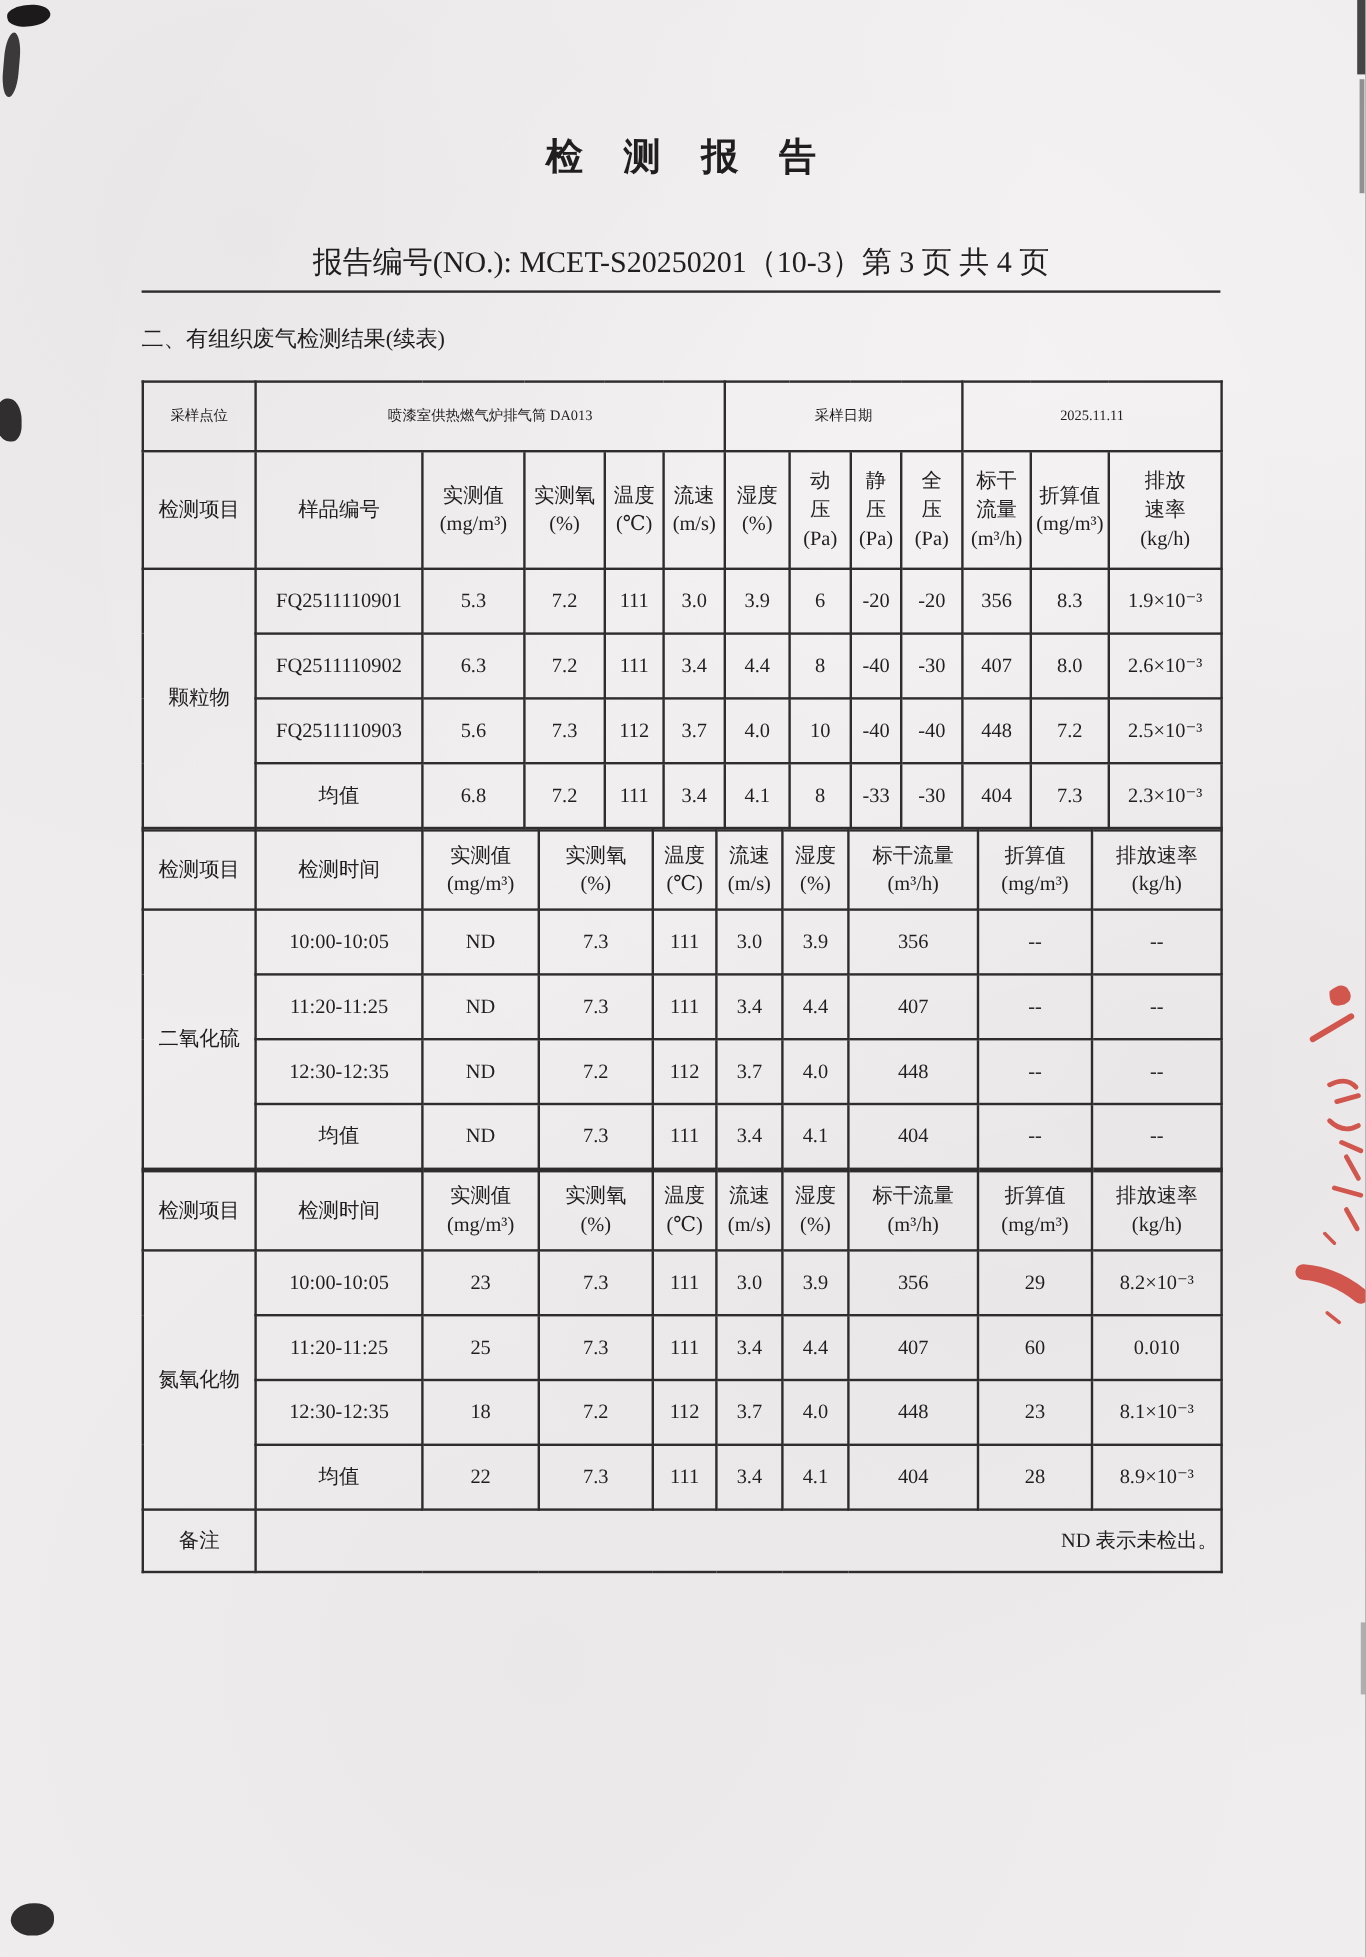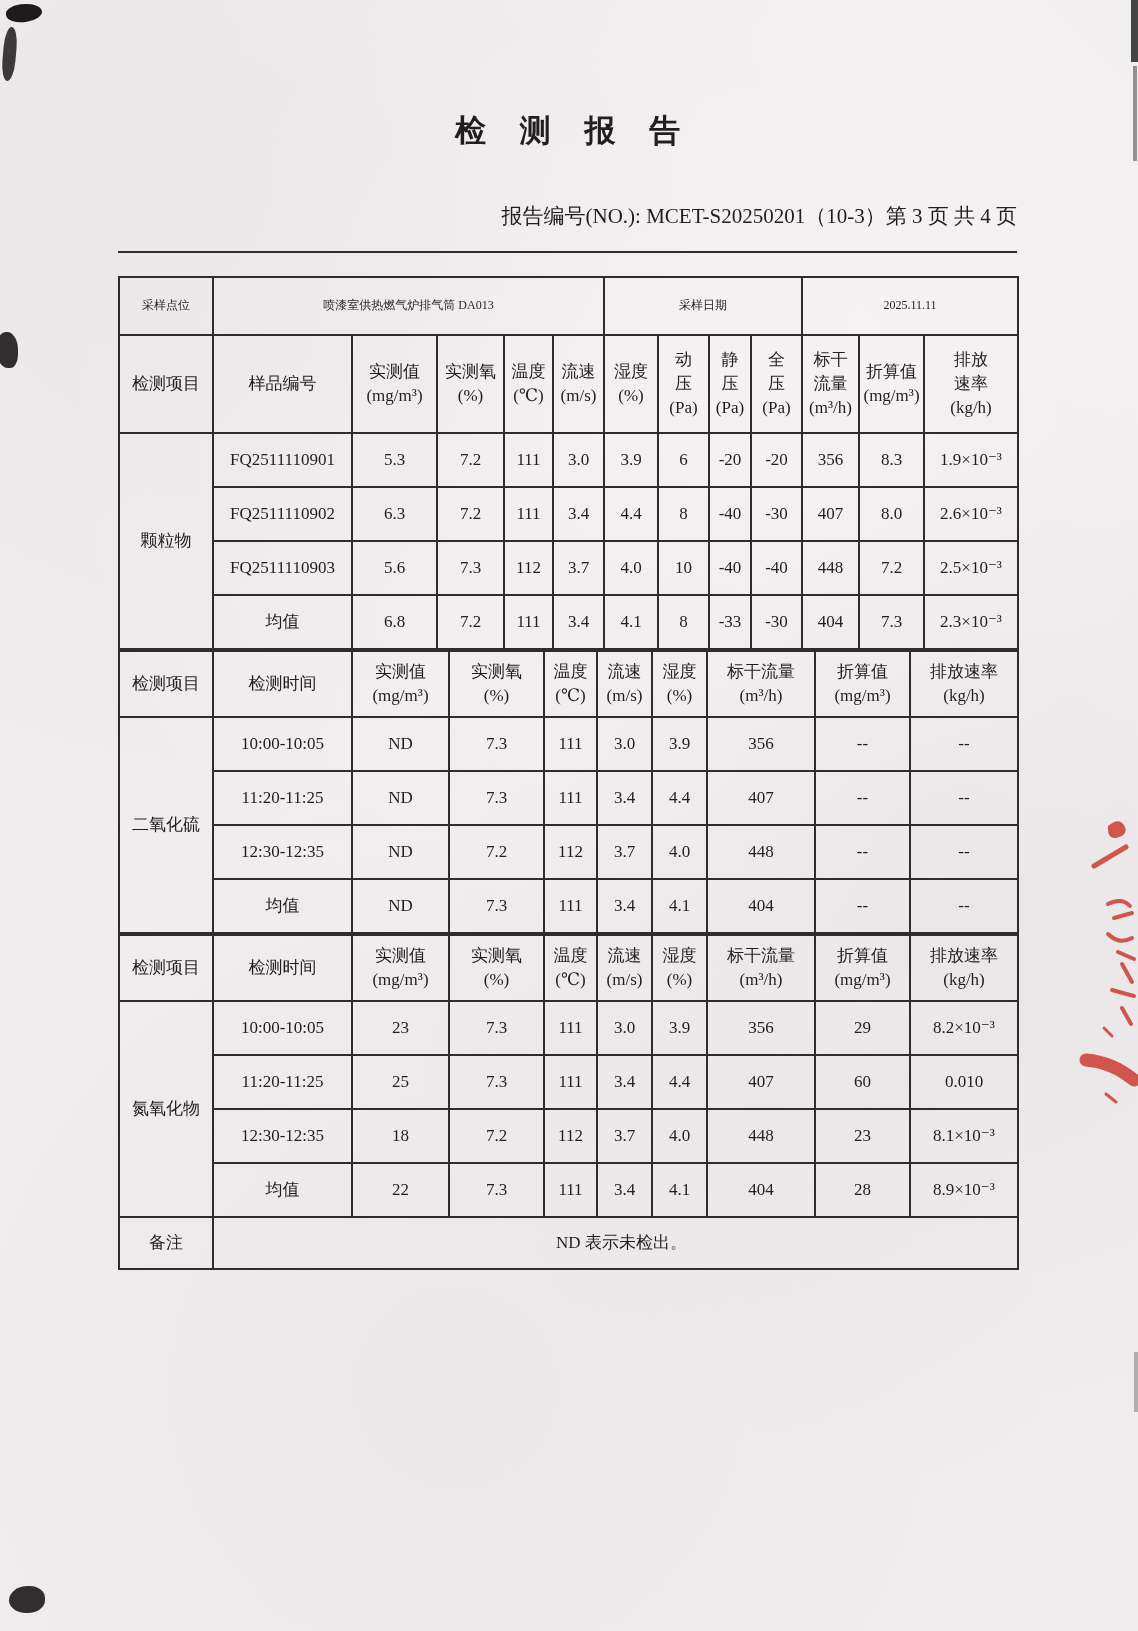--- a/index.html
+++ b/index.html
@@ -22,47 +22,47 @@
   .doc-title {
     margin:110px 0 0 0;
     text-align:center;
     font-size:31px;
     font-weight:bold;
     letter-spacing:13px;
     text-indent:13px;
   }
   .report-line {
     display:flex;
-    justify-content:flex-end;
+    justify-content:center;
     align-items:flex-end;
     margin-top:50px;
-    padding-bottom:21px;
+    padding-bottom:7px;
     border-bottom:2px solid #2e2c2d;
-    font-size:21px;
+    font-size:25px;
   }
   .section-title { margin-top:25px; font-size:18.5px; }
 
   table { border-collapse:collapse; table-layout:fixed; width:899px; }
   .tA { margin-top:23px; }
   td {
     border:2px solid #2e2c2d;
     text-align:center;
     vertical-align:middle;
     font-size:17px;
     line-height:1.42;
     padding:0 2px;
     white-space:pre-line;
     overflow:hidden;
   }
   tr.info td { height:56px; font-size:12px; }
   .tA tr.head td { height:96px; }
   tr.data td { height:52px; }
   .tB tr.head td, .tC tr.head td { height:64px; }
   tr.remark td { height:50px; }
-  tr.remark td.remark-text { text-align:center; padding-left:14px;font-family:Liberation Serif, serif; }
+  tr.remark td.remark-text { text-align:right; padding-left:14px;font-family:Liberation Serif, serif; }
 
   .blank-note { text-align:center; margin-top:44px; font-size:18px; }
 
   .artifact { position:absolute; background:#1c1a1b; }
   .a1 { left:6px; top:4px; width:36px; height:18px; border-radius:45% 60% 50% 55%; transform:rotate(-8deg); }
   .a2 { left:3px; top:27px; width:13px; height:54px; border-radius:50%/38%; opacity:.85; transform:rotate(5deg); }
   .a3 { left:-4px; top:332px; width:22px; height:36px; border-radius:50% 55% 40% 60%; opacity:.9; }
   .a4 { right:0; top:0; width:7px; height:62px; opacity:.8; }
   .a5 { right:1px; top:66px; width:4px; height:95px; opacity:.45; }
   .a6 { left:9px; top:1586px; width:36px; height:27px; border-radius:55% 45% 50% 50%; opacity:.9; }
@@ -100,20 +100,21 @@
 
   <div class="content">
 
     <h1 class="doc-title">检 测 报 告</h1>
 
     <div class="report-line">
       <span>报告编号(NO.): MCET-S20250201（10-3）</span>
       <span>第 3 页 共 4 页</span>
     </div>
 
+    <div class="section-title">二、有组织废气检测结果(续表)</div>
 
     <table class="tA">
       <colgroup>
         <col style="width:94px">
           <col style="width:139px">
           <col style="width:85px">
           <col style="width:67px">
         <col style="width:49px">
           <col style="width:51px">
           <col style="width:54px">

